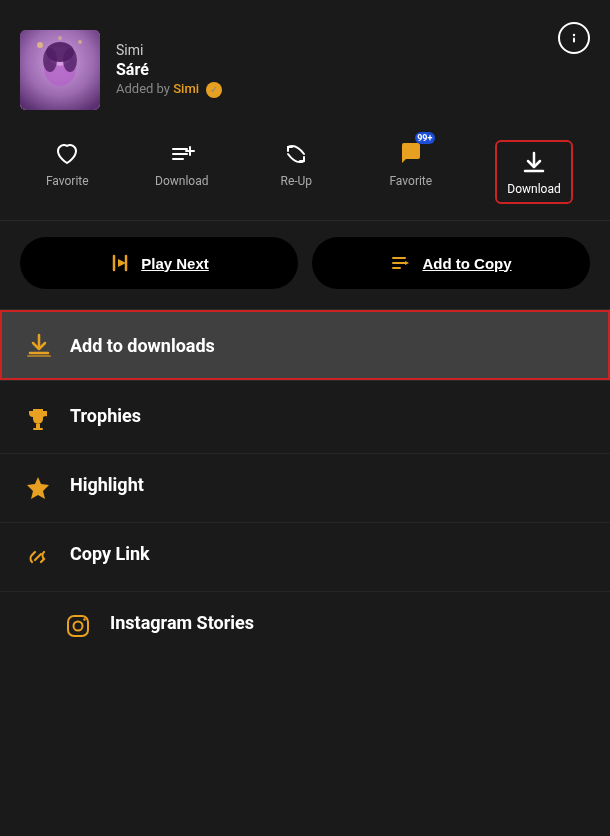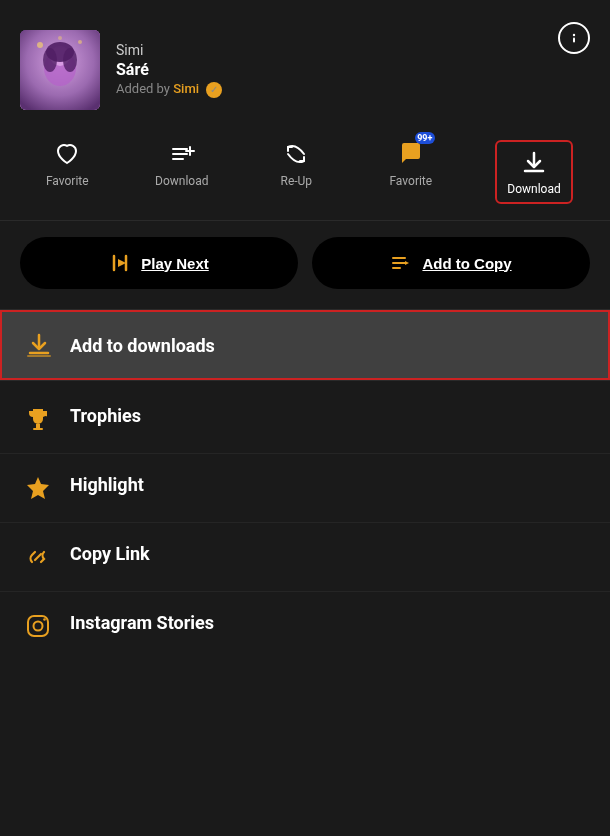--- a/index.html
+++ b/index.html
@@ -215,20 +215,21 @@
     .menu-item {
       display: flex;
       gap: 18px;
       padding: 20px 24px;
       cursor: pointer;
       border-bottom: 1px solid #252525;
     }
 
     .menu-item:last-child {
       border-bottom: none;
+      margin-left: 40px;
     }
 
     .menu-icon {
       width: 28px;
       height: 28px;
       display: flex;
       align-items: center;
       justify-content: center;
       color: #e8a020;
       font-size: 22px;

